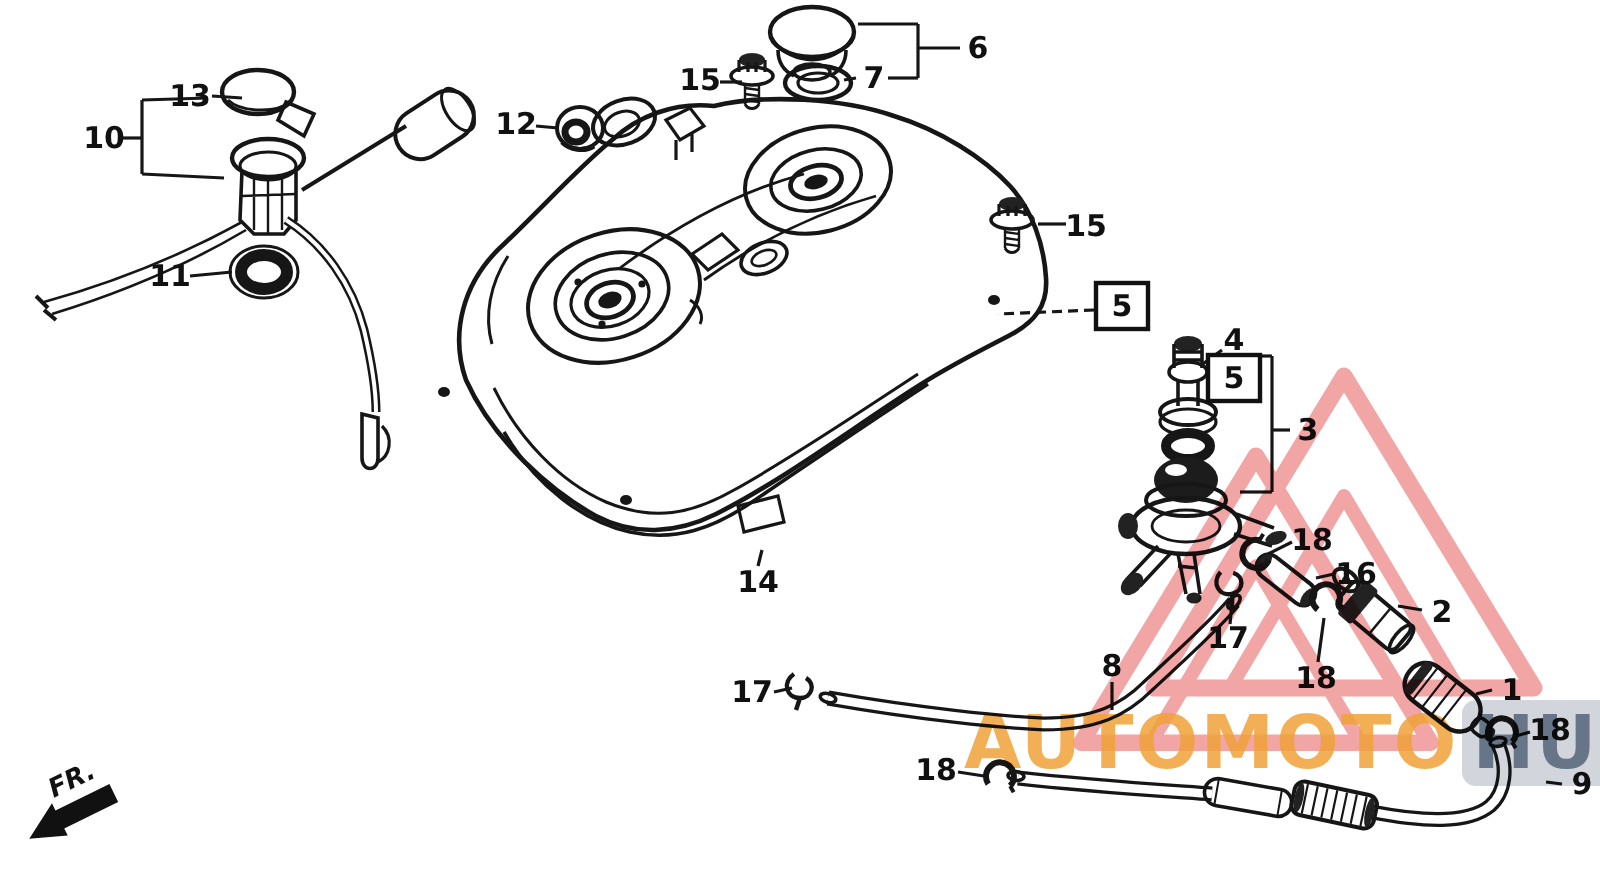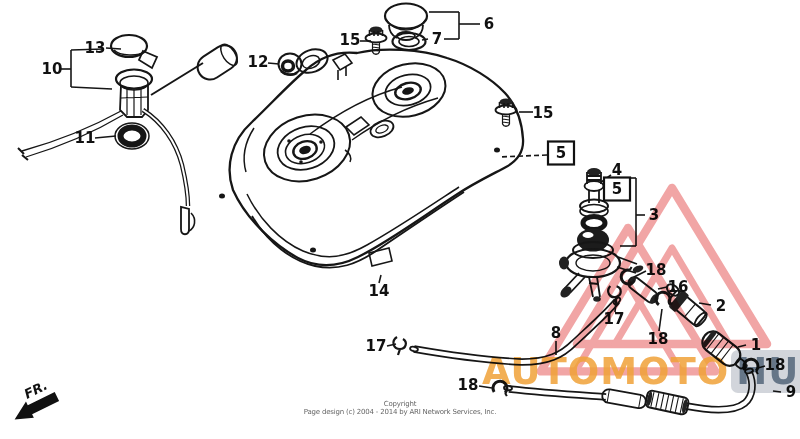--- a/index.html
+++ b/index.html
@@ -304,18 +304,14 @@
       </g>
       <g transform="translate(612,226) scale(0.92)">
         <path d="M0,2 L-95,158 L95,158 Z" stroke-width="9"></path>
         <path d="M0,62 L-57,158 L57,158 Z" stroke-width="7.5"></path>
       </g>
     </g>
   </svg>
   <div class="wm-text"><span class="wm-left">AUTOMOTO</span><span class="wm-right">HUB</span></div>
 </div>
 
-<div class="footer">
-  <div>Copyright</div>
-  <div>Page design (c) 2004 - 2014 by ARI Network Services, Inc.</div>
+
 </div>
 
-</div>
-
 </body></html>

